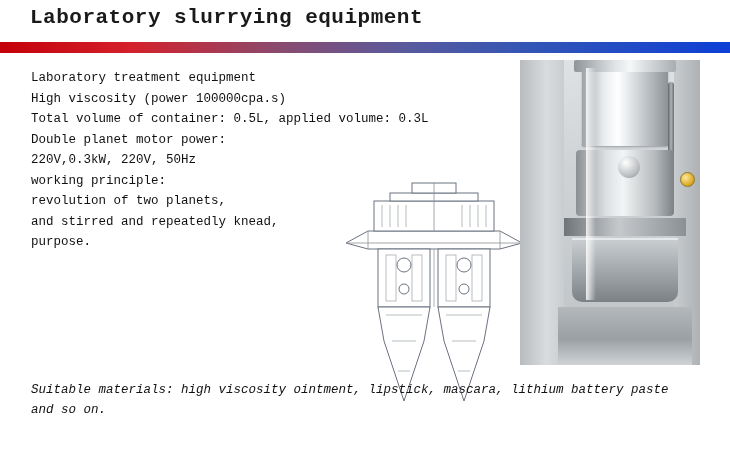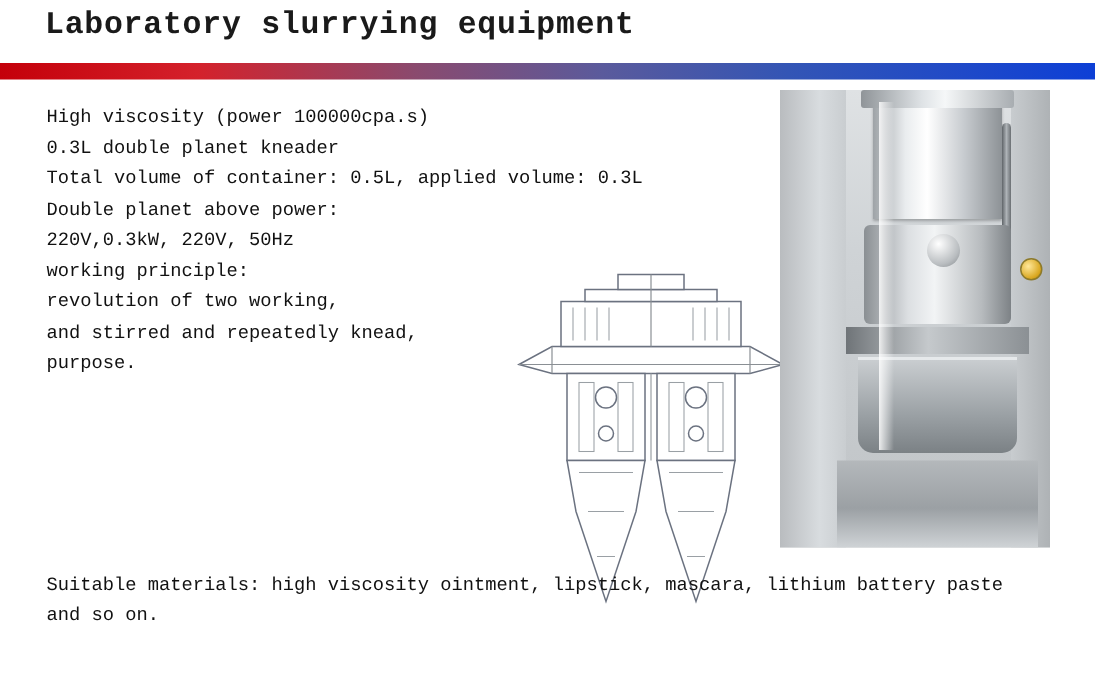--- a/index.html
+++ b/index.html
@@ -51,20 +51,21 @@
     white-space: nowrap;
   }
   .footer-text {
     position: absolute;
     left: 31px;
     top: 380px;
     width: 670px;
     font-size: 12.5px;
     line-height: 20px;
     color: #111111;
+    font-style: italic;
   }
   .img-area {
     position: absolute;
     left: 330px;
     top: 60px;
     width: 380px;
     height: 310px;
   }
   .photo {
     position: absolute;
@@ -156,27 +157,27 @@
 </head>
 <body>
 
 <div class="page">
 
   <div class="title">Laboratory slurrying equipment</div>
 
   <div class="divider"></div>
 
   <div class="body-text">
+    <div>Laboratory treatment equipment</div>
     <div>High viscosity (power 100000cpa.s)</div>
-    <div>0.3L double planet kneader</div>
     <div>Total volume of container: 0.5L, applied volume: 0.3L</div>
-    <div>Double planet above power:</div>
+    <div>Double planet motor power:</div>
     <div>220V,0.3kW, 220V, 50Hz</div>
     <div>working principle:</div>
-    <div>revolution of two working,</div>
+    <div>revolution of two planets,</div>
     <div>and stirred and repeatedly knead,</div>
     <div>purpose.</div>
   </div>
 
   <div class="img-area">
 
     <div class="drawing">
       <svg width="192" height="240" viewBox="0 0 192 240" fill="none" stroke="#6b7280" stroke-width="1">
 
         <path d="M8 78 L30 66 L162 66 L184 78 L162 84 L30 84 Z" fill="#ffffff" stroke="#6b7280"></path>

